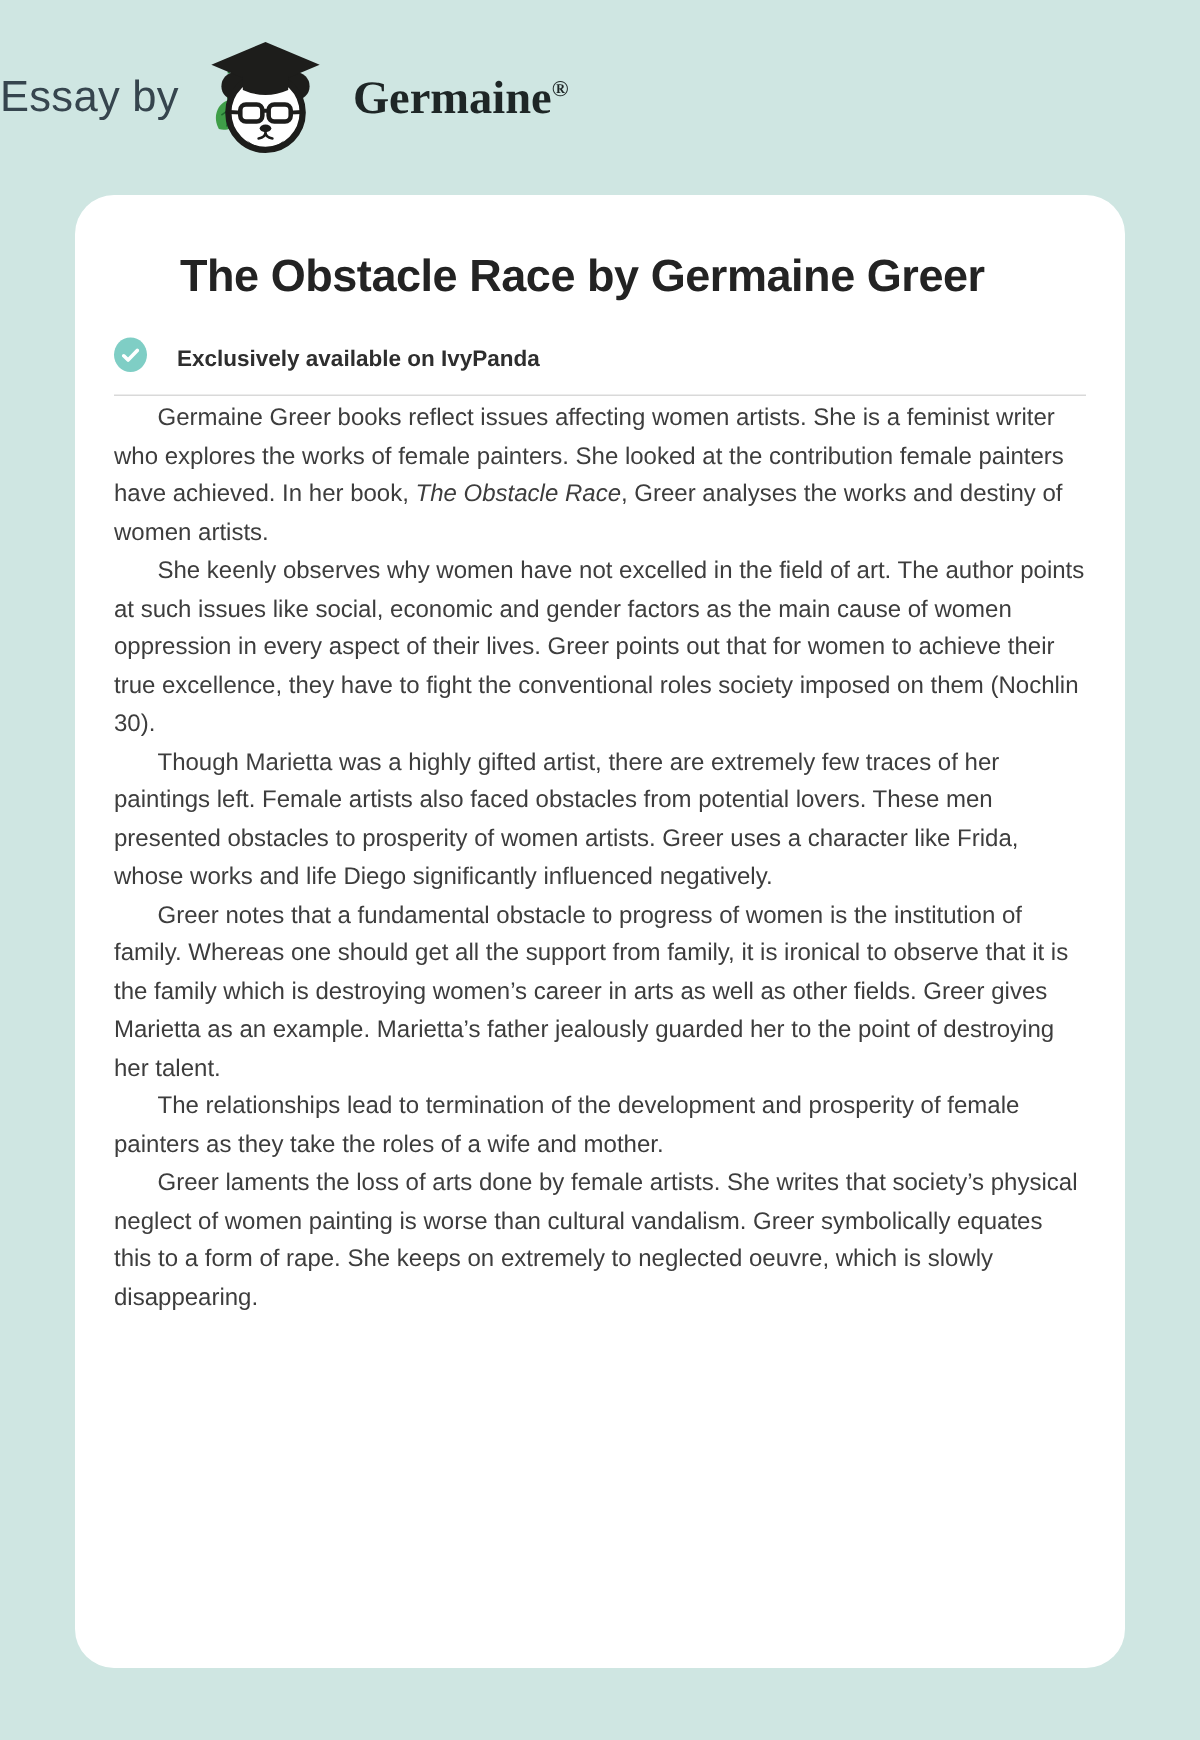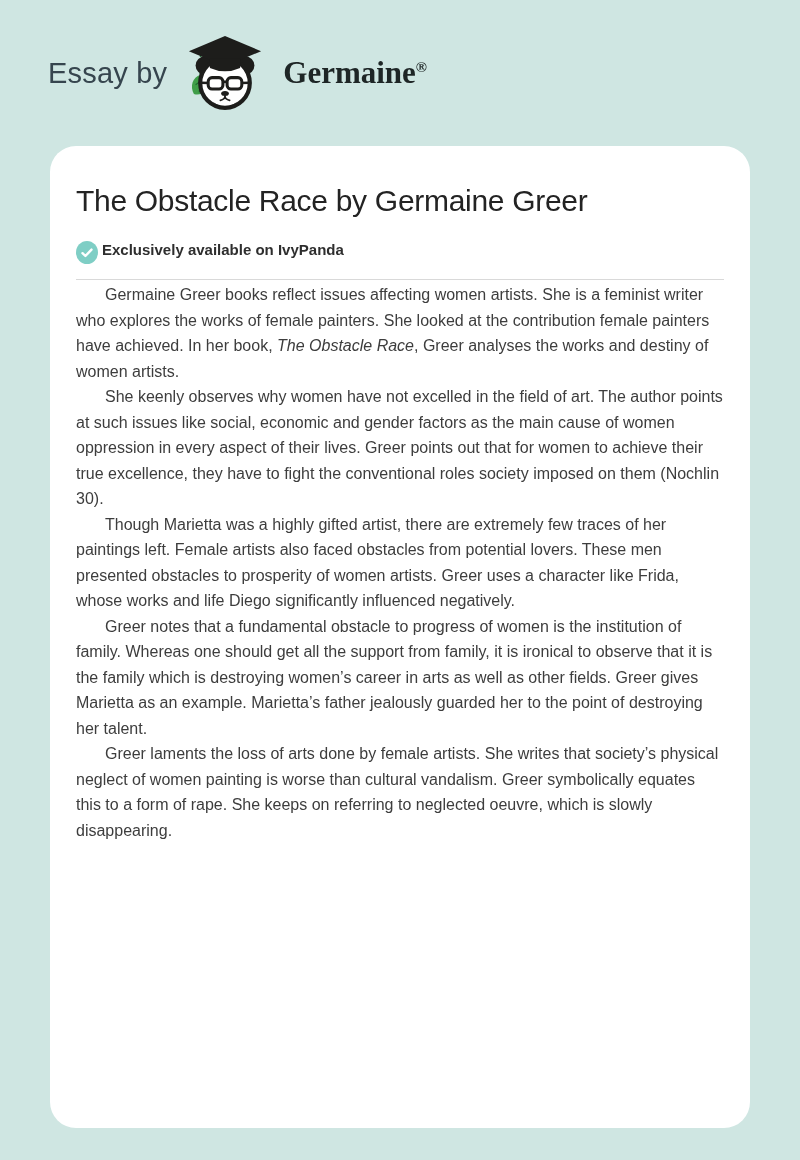--- a/index.html
+++ b/index.html
@@ -5,24 +5,23 @@
   * { margin: 0; padding: 0; box-sizing: border-box; }
   html, body {
     width: 800px;
     height: 1160px;
     background: #cfe6e2;
     font-family: "Liberation Sans", sans-serif;
     overflow: hidden;
   }
   
   .header {
-    height: 146px;
+    height: 130px;
     display: flex;
     align-items: center;
-    padding-left: 48px;
     gap: 16px;
   }
   .header-prefix {
     font-size: 29px;
     font-weight: 400;
     color: #36454e;
     letter-spacing: 0.2px;
   }
   .logo-svg { display: block; }
   .brand-name {
@@ -44,30 +43,31 @@
   .card {
     width: 700px;
     margin: 0 auto;
     min-height: 982px;
     background: #ffffff;
     border-radius: 26px;
     padding: 38px 26px 62px 26px;
   }
   .article-title {
     font-size: 30px;
-    font-weight: 400;
+    font-weight: 700;
     color: #232323;
     letter-spacing: -0.3px;
     line-height: 1.1;
+    margin-left: 44px;
   }
   .badge-row {
     margin-top: 24px;
     display: flex;
-    align-items: flex-start;
-    gap: 4px;
+    align-items: flex-end;
+    gap: 20px;
   }
   .badge-circle {
     width: 22px;
     height: 23px;
     border-radius: 50%;
     background: #7fcec5;
     display: flex;
     align-items: center;
     justify-content: center;
     flex: 0 0 auto;
@@ -141,15 +141,16 @@
     <span class="badge-label">Exclusively available on IvyPanda</span>
   </div>
 
   <div class="divider"></div>
 
   <div class="essay-body">
       <p><span>Germaine Greer books reflect issues affecting women artists. She is a feminist writer who explores the works of female painters. She looked at the contribution female painters have achieved. In her book, </span><em>The Obstacle Race</em><span>, Greer analyses the works and destiny of women artists.</span></p>
       <p><span>She keenly observes why women have not excelled in the field of art. The author points at such issues like social, economic and gender factors as the main cause of women oppression in every aspect of their lives. Greer points out that for women to achieve their true excellence, they have to fight the conventional roles society imposed on them (Nochlin 30).</span></p>
       <p><span>Though Marietta was a highly gifted artist, there are extremely few traces of her paintings left. Female artists also faced obstacles from potential lovers. These men presented obstacles to prosperity of women artists. Greer uses a character like Frida, whose works and life Diego significantly influenced negatively.</span></p>
       <p><span>Greer notes that a fundamental obstacle to progress of women is the institution of family. Whereas one should get all the support from family, it is ironical to observe that it is the family which is destroying women’s career in arts as well as other fields. Greer gives Marietta as an example. Marietta’s father jealously guarded her to the point of destroying her talent.</span></p>
-      <p><span>Greer laments the loss of arts done by female artists. She writes that society’s physical neglect of women painting is worse than cultural vandalism. Greer symbolically equates this to a form of rape. She keeps on referring to neglected oeuvre, which is slowly disappearing.</span></p>
+      <p><span>The relationships lead to termination of the development and prosperity of female painters as they take the roles of a wife and mother.</span></p>
+      <p><span>Greer laments the loss of arts done by female artists. She writes that society’s physical neglect of women painting is worse than cultural vandalism. Greer symbolically equates this to a form of rape. She keeps on extremely to neglected oeuvre, which is slowly disappearing.</span></p>
     </div>
 </div>
 
 </body></html>

